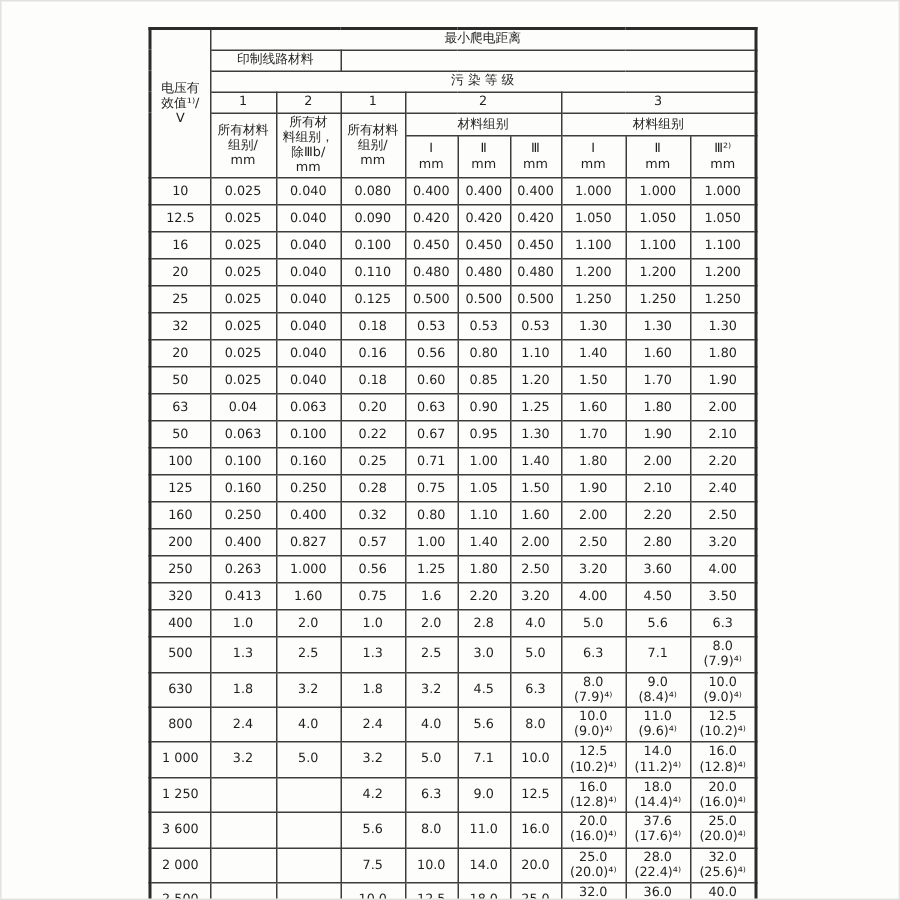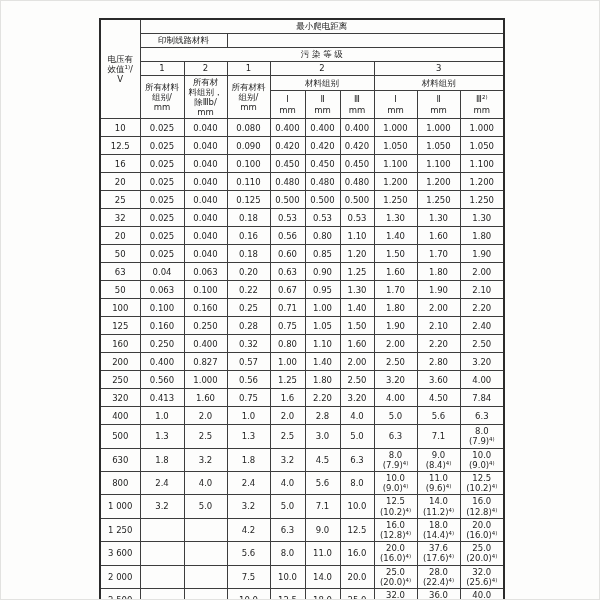--- a/index.html
+++ b/index.html
@@ -291,41 +291,41 @@
           <td>0.57</td>
           <td>1.00</td>
           <td>1.40</td>
           <td>2.00</td>
           <td>2.50</td>
           <td>2.80</td>
           <td>3.20</td>
         </tr>
         <tr>
           <td>250</td>
-          <td>0.560</td>
+          <td>0.263</td>
           <td>1.000</td>
           <td>0.56</td>
           <td>1.25</td>
           <td>1.80</td>
           <td>2.50</td>
           <td>3.20</td>
           <td>3.60</td>
           <td>4.00</td>
         </tr>
         <tr>
           <td>320</td>
           <td>0.413</td>
           <td>1.60</td>
           <td>0.75</td>
           <td>1.6</td>
           <td>2.20</td>
           <td>3.20</td>
           <td>4.00</td>
           <td>4.50</td>
-          <td>7.84</td>
+          <td>3.50</td>
         </tr>
         <tr>
           <td>400</td>
           <td>1.0</td>
           <td>2.0</td>
           <td>1.0</td>
           <td>2.0</td>
           <td>2.8</td>
           <td>4.0</td>
           <td>5.0</td>

